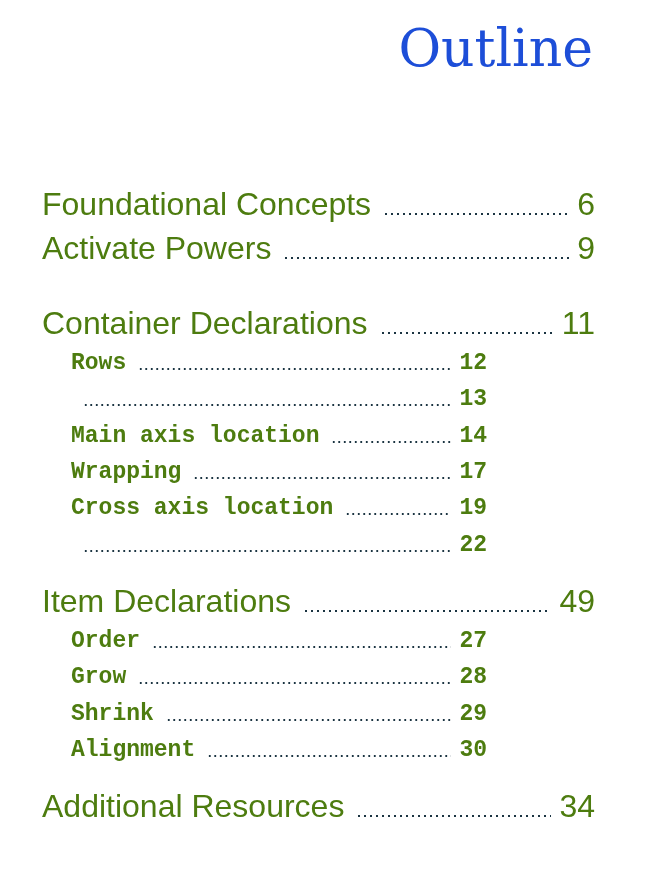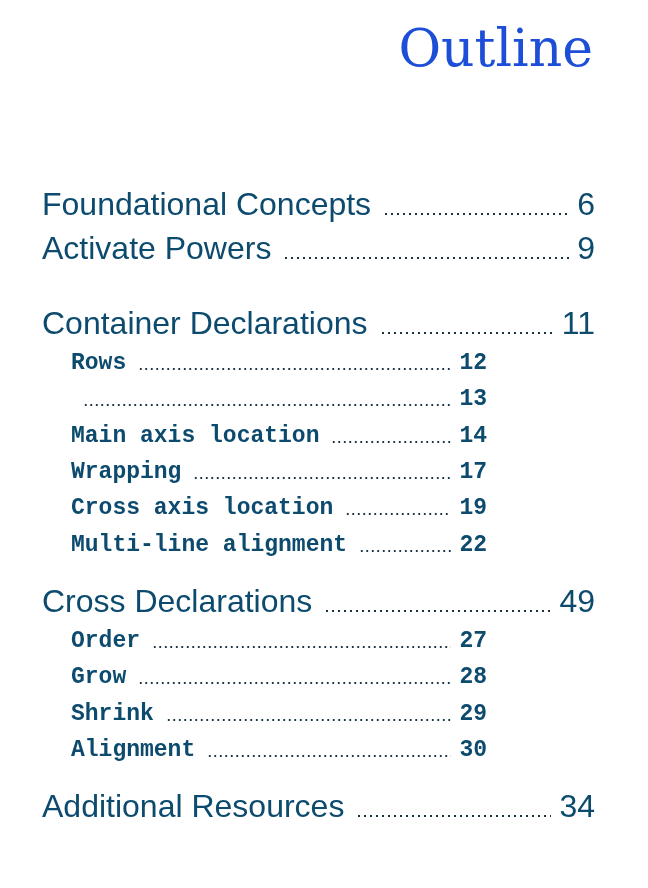--- a/index.html
+++ b/index.html
@@ -6,21 +6,21 @@
   body { width: 648px; height: 888px; position: relative; overflow: hidden; }
   .title {
     position: absolute; right: 55px; top: 18px;
     font-family: "DejaVu Serif", "Liberation Serif", serif;
     font-size: 52px; color: #1d4ed8; letter-spacing: 0px;
     font-weight: normal;
   }
   .toc { position: absolute; left: 0; top: 0; width: 648px; }
   .row {
     position: absolute; display: flex; align-items: baseline;
-    font-family: "Liberation Sans", sans-serif; color: #0c4a6e;
+    font-family: "Liberation Sans", sans-serif; color: #4d7c0f;
   }
   .row.top { left: 42px; width: 553px; font-size: 32px; font-weight: normal; }
   .row.sub { left: 71px; width: 416px; font-size: 23px; font-weight: bold; font-family: Liberation Mono, monospace; }
   .row .label { white-space: nowrap; }
   .row .leader {
     flex: 1; margin: 0 8px 0 12px; height: 4px;
     background-image: radial-gradient(circle, #1b3442 1.2px, transparent 1.4px);
     background-size: 6px 4px; background-repeat: repeat-x; background-position: left center;
     align-self: flex-end; margin-bottom: 7px;
   }
@@ -67,26 +67,25 @@
     <span class="label">Wrapping</span>
     <span class="leader"></span>
     <span class="page">17</span>
   </div>
   <div class="row sub" style="top:495px">
     <span class="label">Cross axis location</span>
     <span class="leader"></span>
     <span class="page">19</span>
   </div>
   <div class="row sub" style="top:532px">
-    <span class="label">Multi-line alignment</span>
     <span class="leader"></span>
     <span class="page">22</span>
   </div>
   <div class="row top" style="top:583px">
-    <span class="label">Cross Declarations</span>
+    <span class="label">Item Declarations</span>
     <span class="leader"></span>
     <span class="page">49</span>
   </div>
   <div class="row sub" style="top:628px">
     <span class="label">Order</span>
     <span class="leader"></span>
     <span class="page">27</span>
   </div>
   <div class="row sub" style="top:664px">
     <span class="label">Grow</span>

